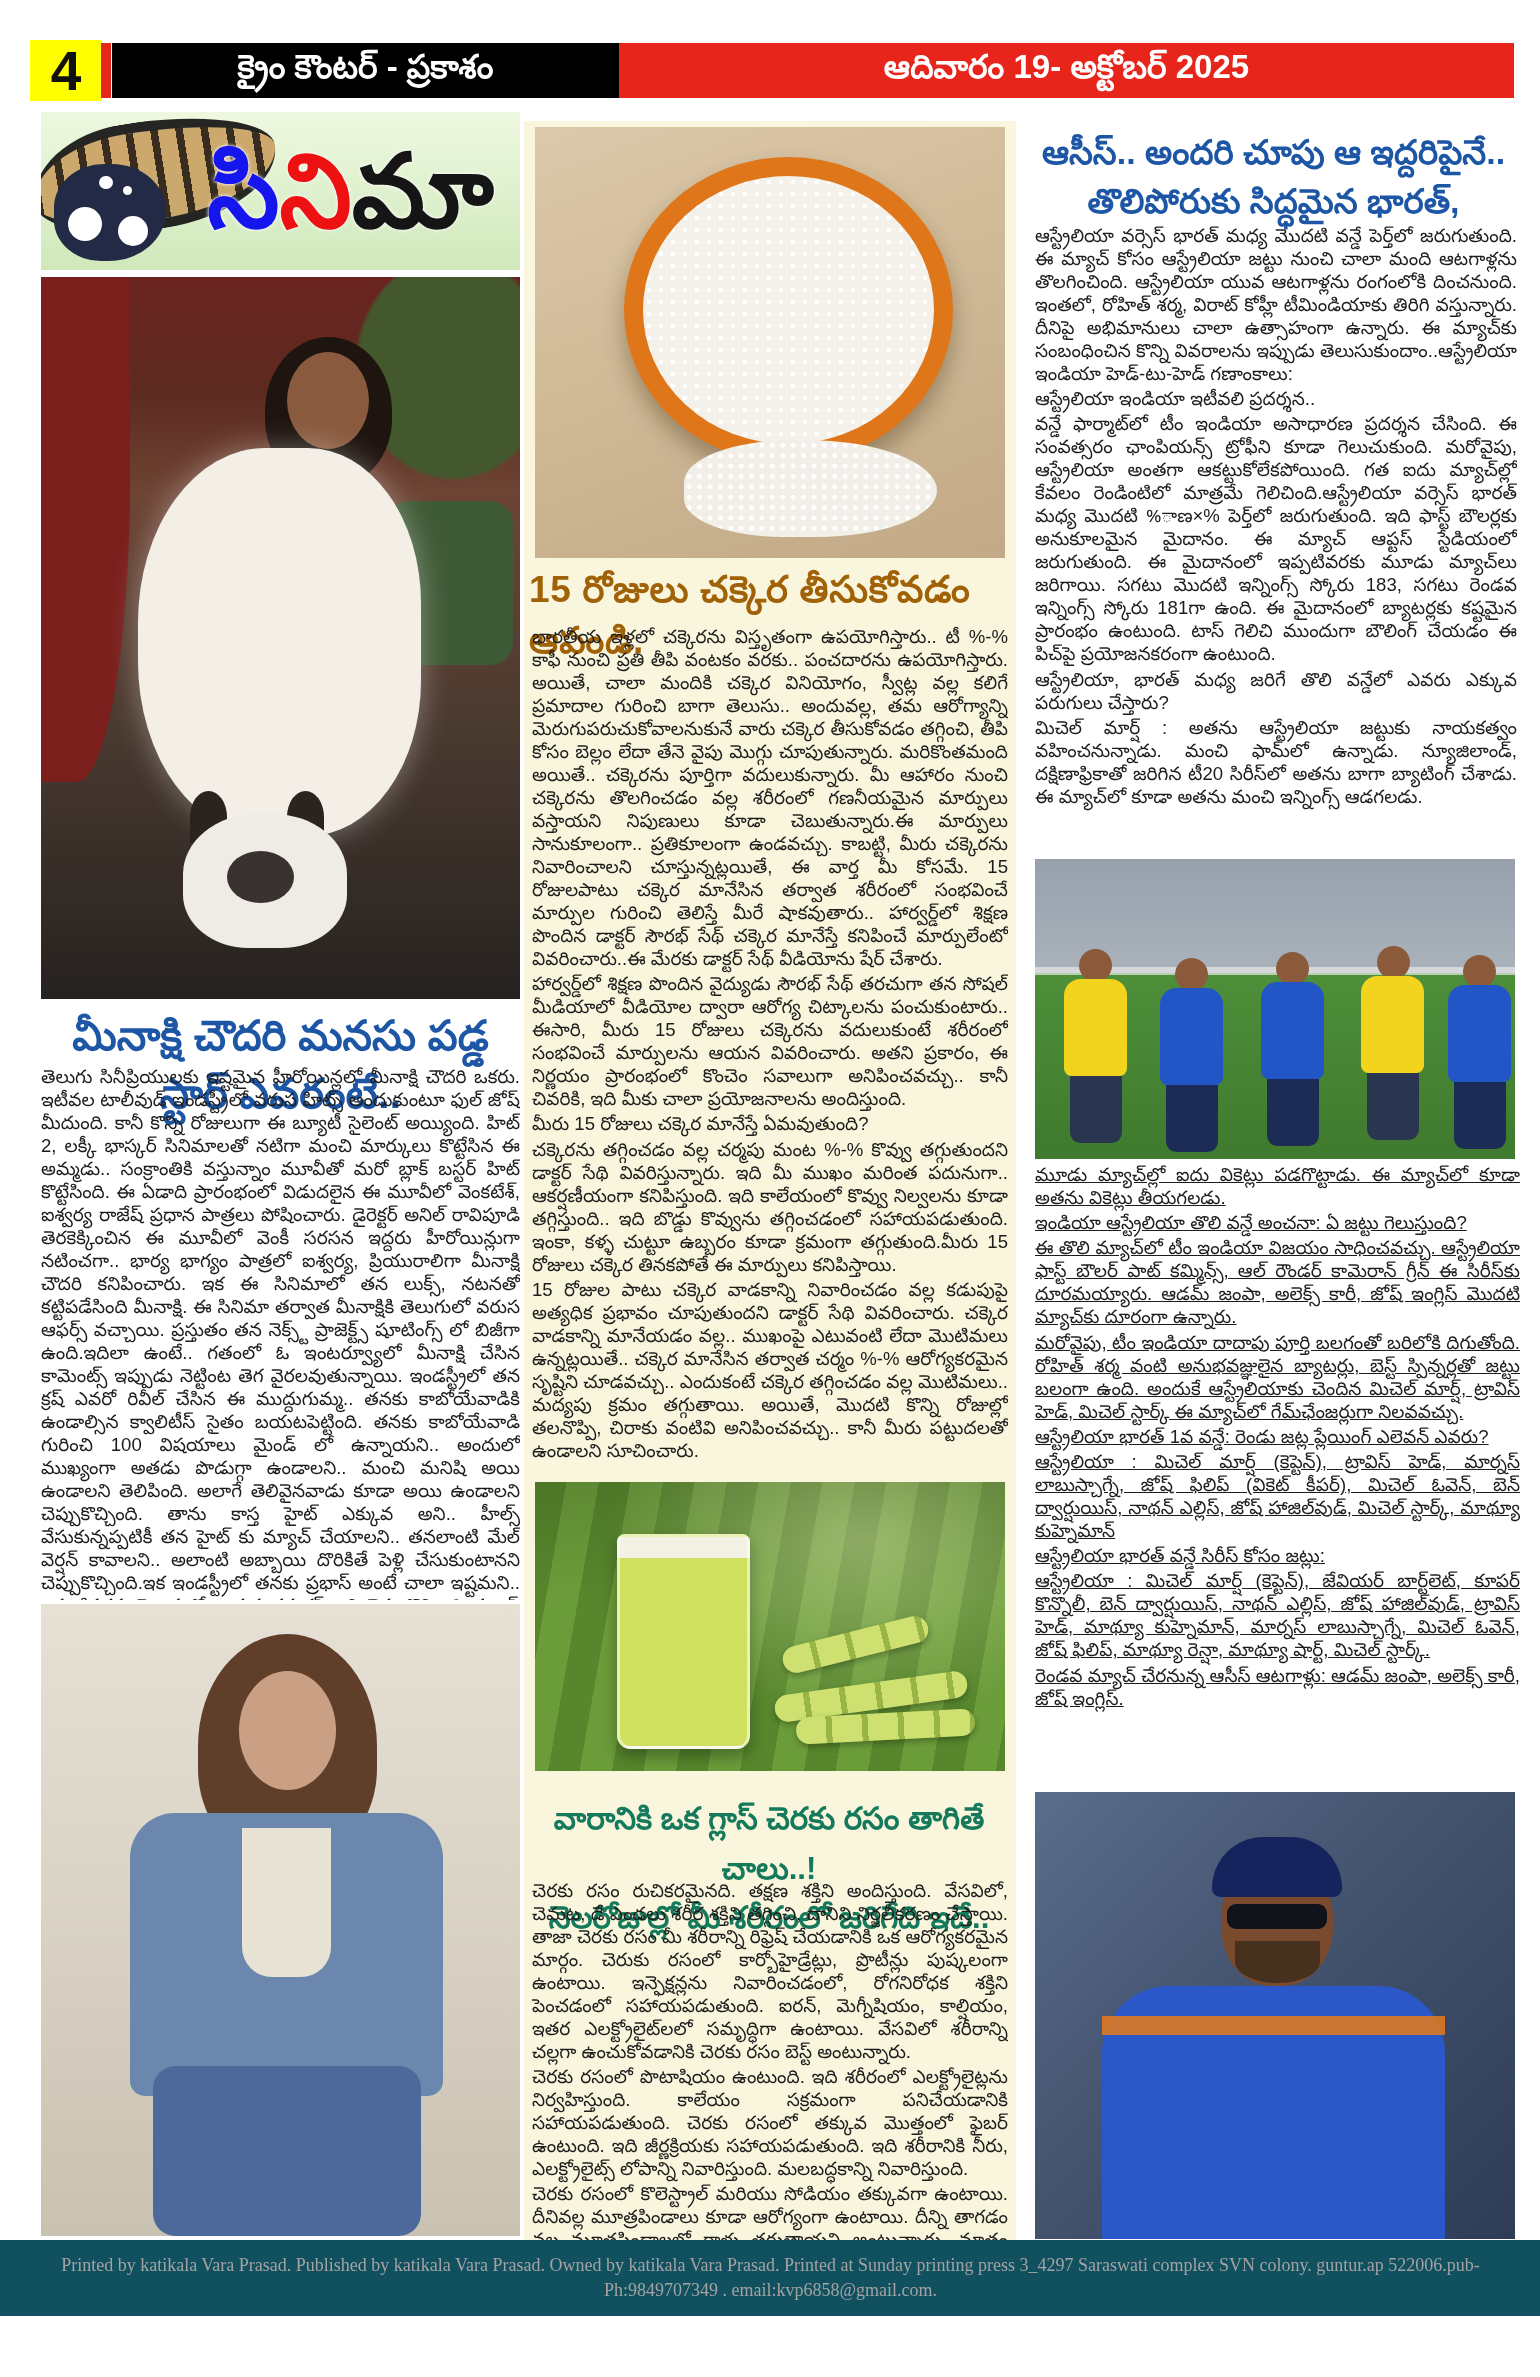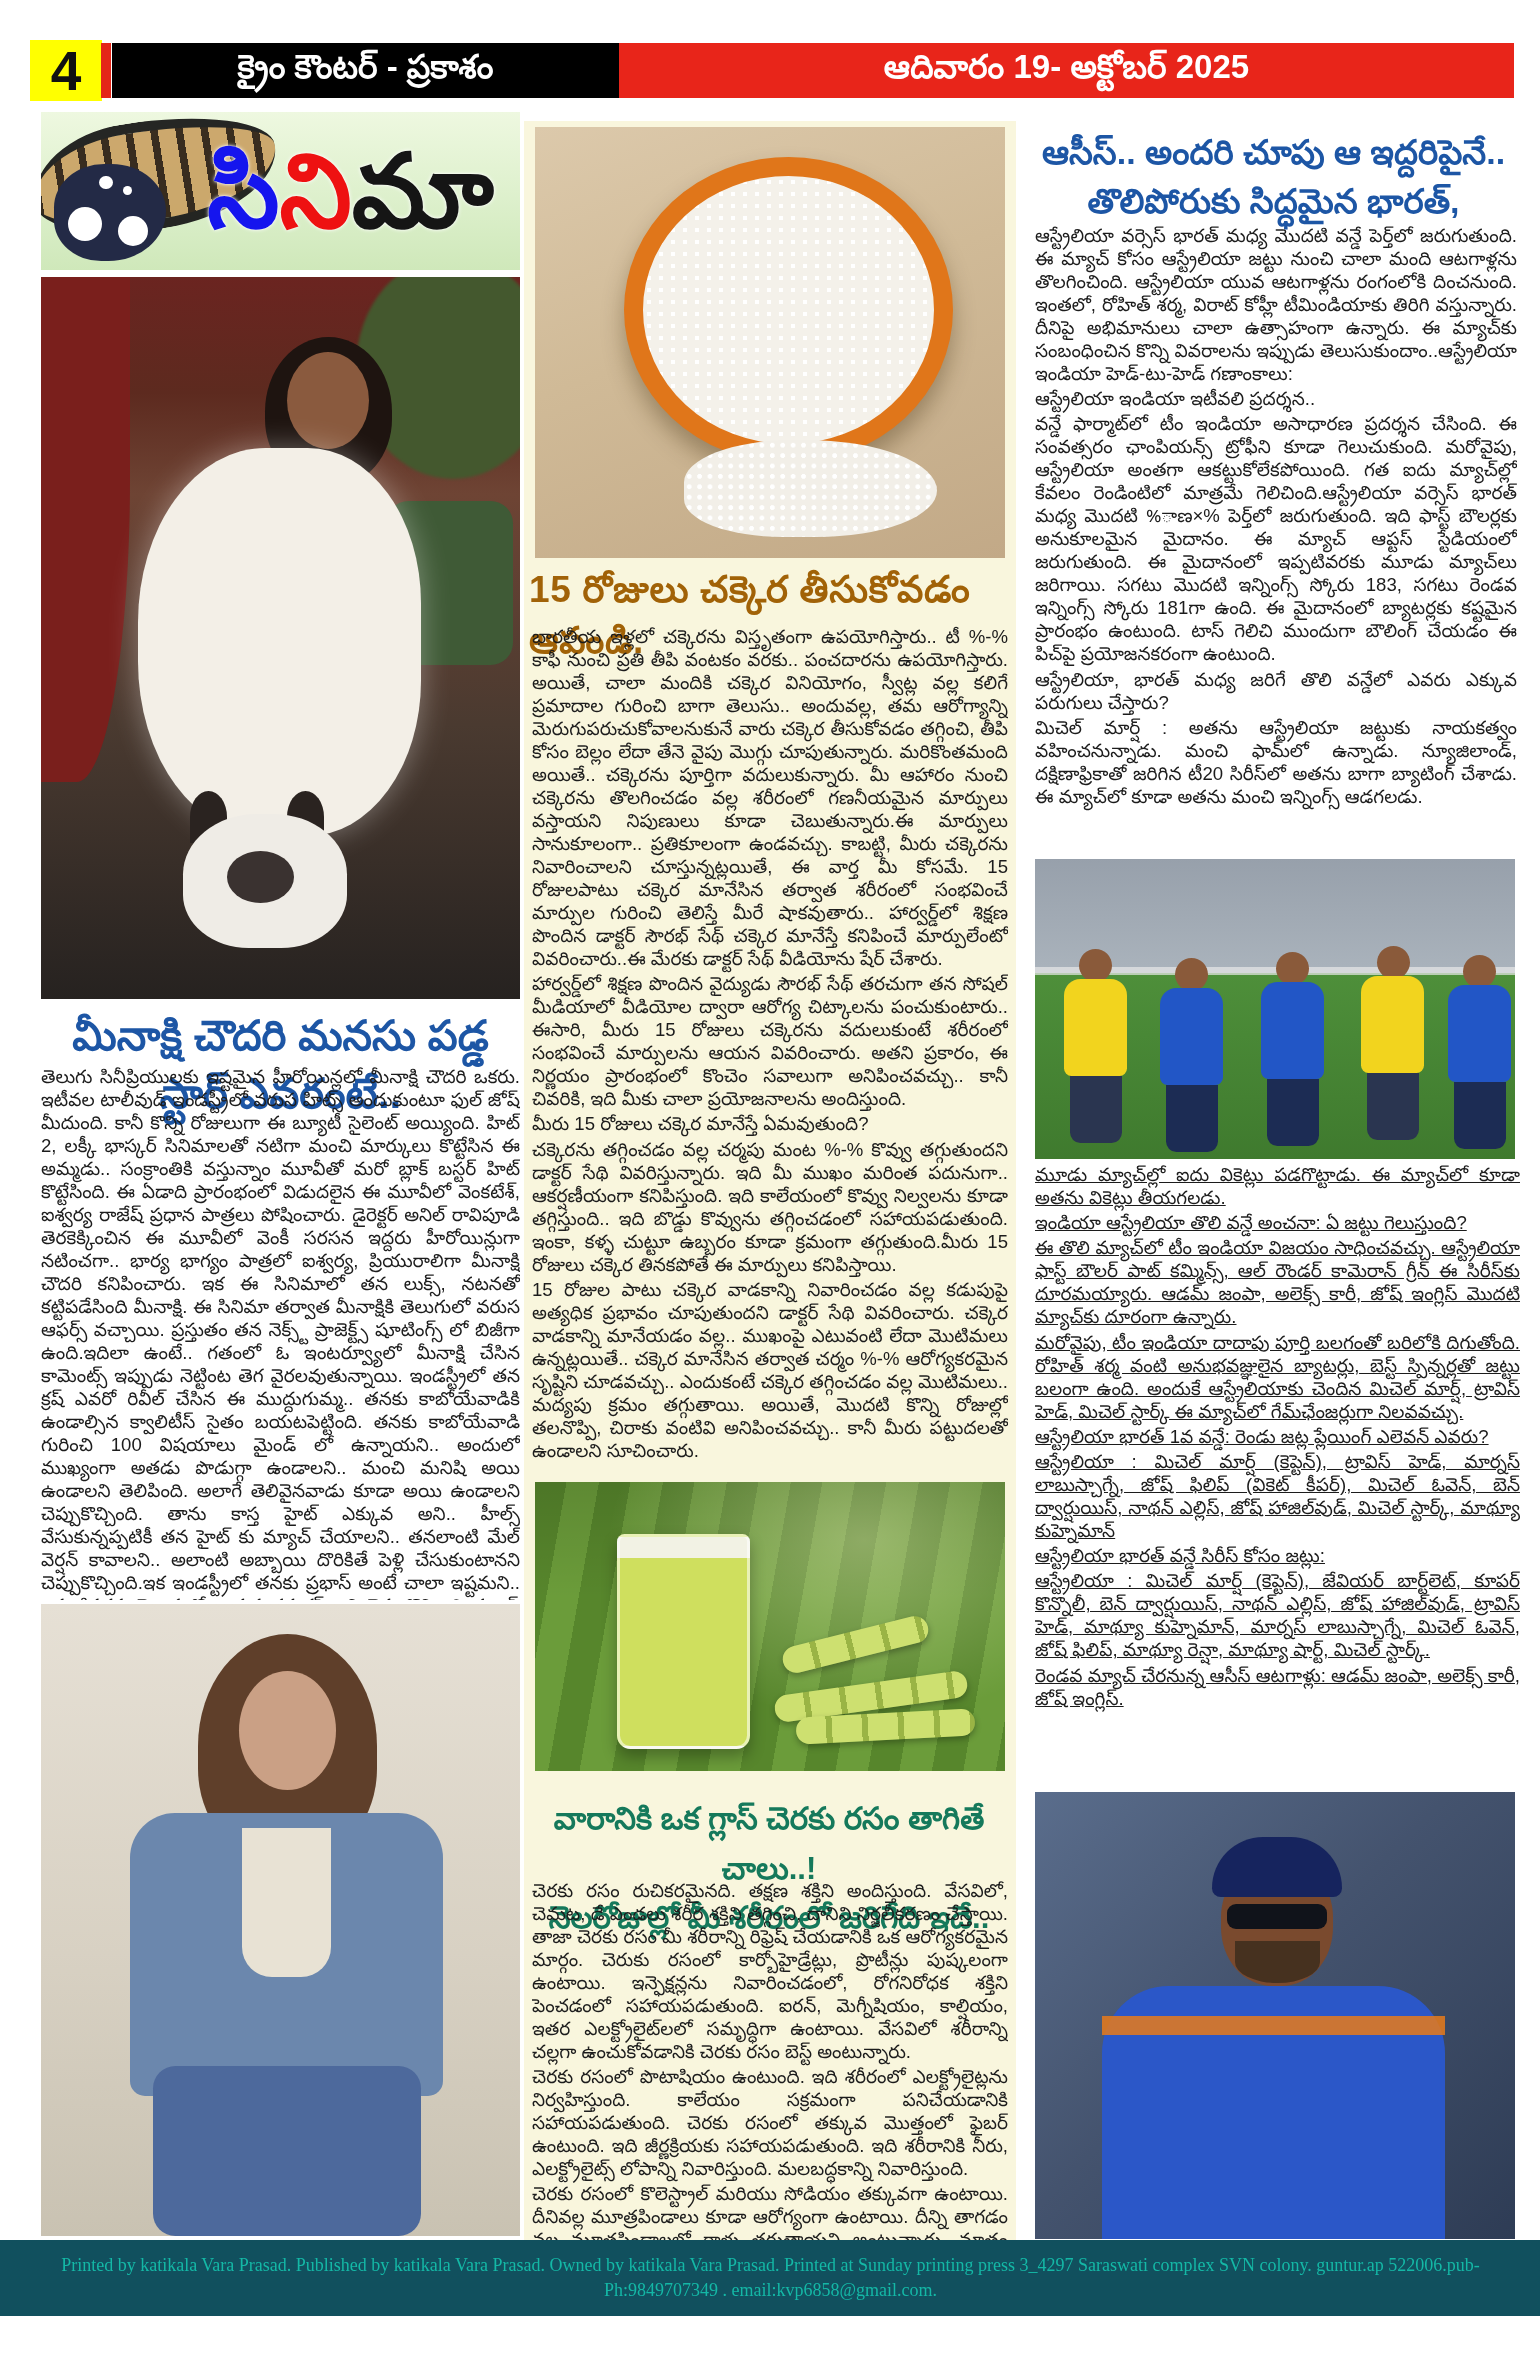--- a/index.html
+++ b/index.html
@@ -133,21 +133,21 @@
   .ro-head{position:absolute;left:186px;top:67px;width:112px;height:127px;background:#7a4a2e;
            border-radius:46%;}
   .ro-cap{position:absolute;left:177px;top:45px;width:130px;height:60px;background:#16245e;
           border-radius:60px 60px 10.4px 10.4px;}
   .ro-glasses{position:absolute;left:192px;top:112px;width:100px;height:25px;background:#10131a;
               border-radius:9px;}
   .ro-beard{position:absolute;left:200px;top:149px;width:85px;height:42px;background:#3a2a1c;
             border-radius:0 0 50% 50%;opacity:.8;}
 
   
-  .footer{left:0;top:2240px;width:1541px;height:76px;background:#11505e;color:#14b8a6;
+  .footer{left:0;top:2240px;width:1541px;height:76px;background:#11505e;color:#a3a3a3;
           font-family:"Liberation Serif",serif;font-size:18px;line-height:24.6px;text-align:center;
           display:flex;flex-direction:column;justify-content:center;}
 </style>
 </head>
 <body>
 
 <div class="page">
 
   <div class="abs pagenum">4</div>
   <div class="abs hdr-sliver"></div>

